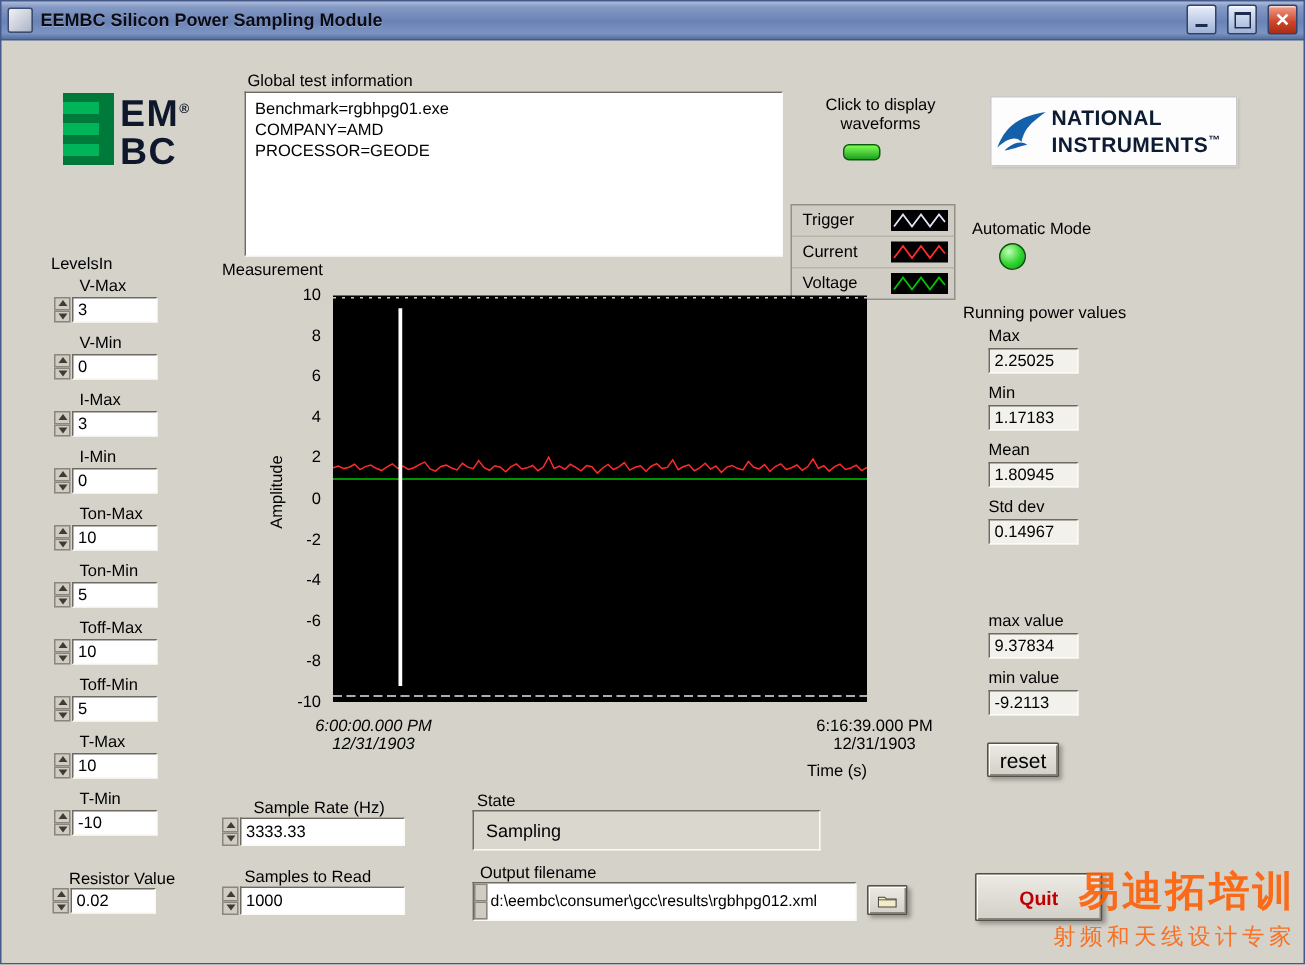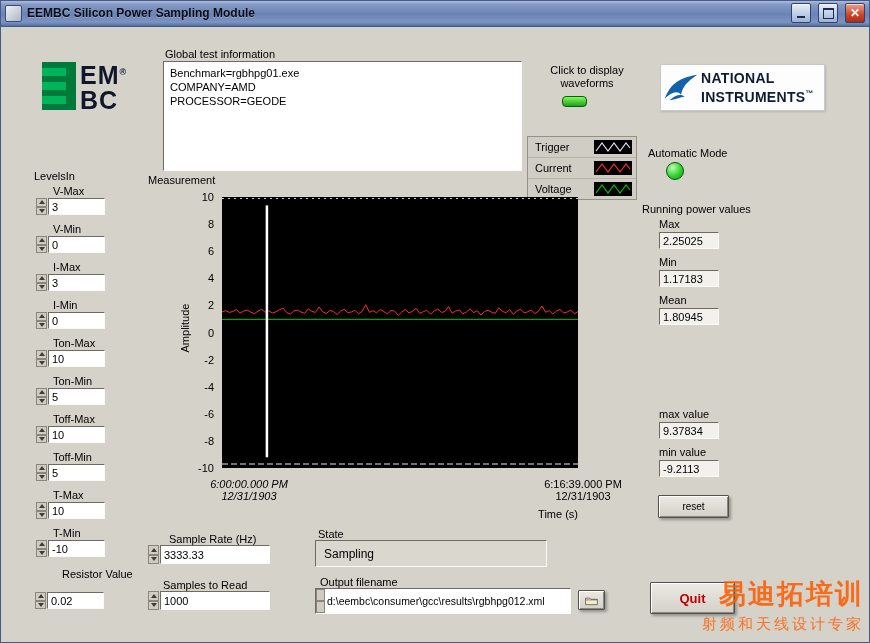--- a/index.html
+++ b/index.html
@@ -77,21 +77,21 @@
   .spinner{width:11px;display:flex;flex-direction:column;margin-right:1px;}
   .spin-up,.spin-down{flex:1;background:#d0ccc4;border:1px solid #8a867e;
     display:flex;align-items:center;justify-content:center;cursor:pointer;}
   .spin-up::after{content:"";border-left:3px solid transparent;border-right:3px solid transparent;
     border-bottom:4px solid #403c34;}
   .spin-down::after{content:"";border-left:3px solid transparent;border-right:3px solid transparent;
     border-top:4px solid #403c34;}
   .ctl-field{width:57px;height:17px;background:#fff;font:11px "Liberation Sans",sans-serif;
     padding:0 3px;box-sizing:border-box;}
   input.ctl-field{outline:none;}
-  .resistor-label{left:46px;top:568px;margin-left:16px;}
+  .resistor-label{left:46px;top:580px;}
   .resistor-row{left:35px;top:592px;}
 
   
   .meas-label{left:148px;top:174px;}
   .plot{left:222px;top:197px;width:356px;height:271px;background:#000;}
   #y-ticks{left:146px;top:197px;width:70px;height:271px;}
   .ytick{position:absolute;right:2px;width:60px;text-align:right;}
   .ylabel{left:150px;top:322px;width:70px;transform:rotate(-90deg);transform-origin:center;text-align:center;}
   .xlab{top:478px;width:118px;text-align:center;line-height:12px;}
   .xlab-left{left:190px;font-style:italic;}
@@ -99,21 +99,21 @@
   .time-label{left:222px;top:508px;width:356px;text-align:right;}
 
   
   .rp-title{left:618px;top:203px;margin-left:24px;}
   #rp-stats{left:646px;top:218px;display:flex;flex-direction:column;}
   #rp-extremes{left:646px;top:408px;display:flex;flex-direction:column;}
   .stat-group{margin-bottom:7px;}
   .stat-label{margin-left:13px;margin-bottom:2px;white-space:nowrap;}
   .stat-value{margin-left:13px;width:60px;height:17px;background:#f2f1ec;
     padding:2px 3px 0 3px;box-sizing:border-box;}
-  .reset-btn{left:658px;top:495px;width:71px;height:23px;font-size:10px;}
+  .reset-btn{left:658px;top:495px;width:48px;height:23px;font-size:14px;}
 
   
   .sr-label{left:169px;top:533px;}
   .sr-row{left:148px;top:545px;}
   .str-label{left:163px;top:579px;}
   .str-row{left:148px;top:591px;justify-content:flex-end;}
   .big-field{width:110px;height:19px;}
   .state-label{left:318px;top:528px;}
   .state-box{left:315px;top:540px;width:232px;height:27px;background:#dad7cf;
     line-height:26px;padding-left:8px;font-size:12px;box-sizing:border-box;}
@@ -378,20 +378,24 @@
   <div class="stat-group">
     <div class="stat-label">Min</div>
     <div class="stat-value sunken">1.17183</div>
   </div>
 
   <div class="stat-group">
     <div class="stat-label">Mean</div>
     <div class="stat-value sunken">1.80945</div>
   </div>
 
+  <div class="stat-group">
+    <div class="stat-label">Std dev</div>
+    <div class="stat-value sunken">0.14967</div>
+  </div>
 </div>
 <div class="abs" id="rp-extremes">
   <div class="stat-group">
     <div class="stat-label">max value</div>
     <div class="stat-value sunken">9.37834</div>
   </div>
 
   <div class="stat-group">
     <div class="stat-label">min value</div>
     <div class="stat-value sunken">-9.2113</div>

